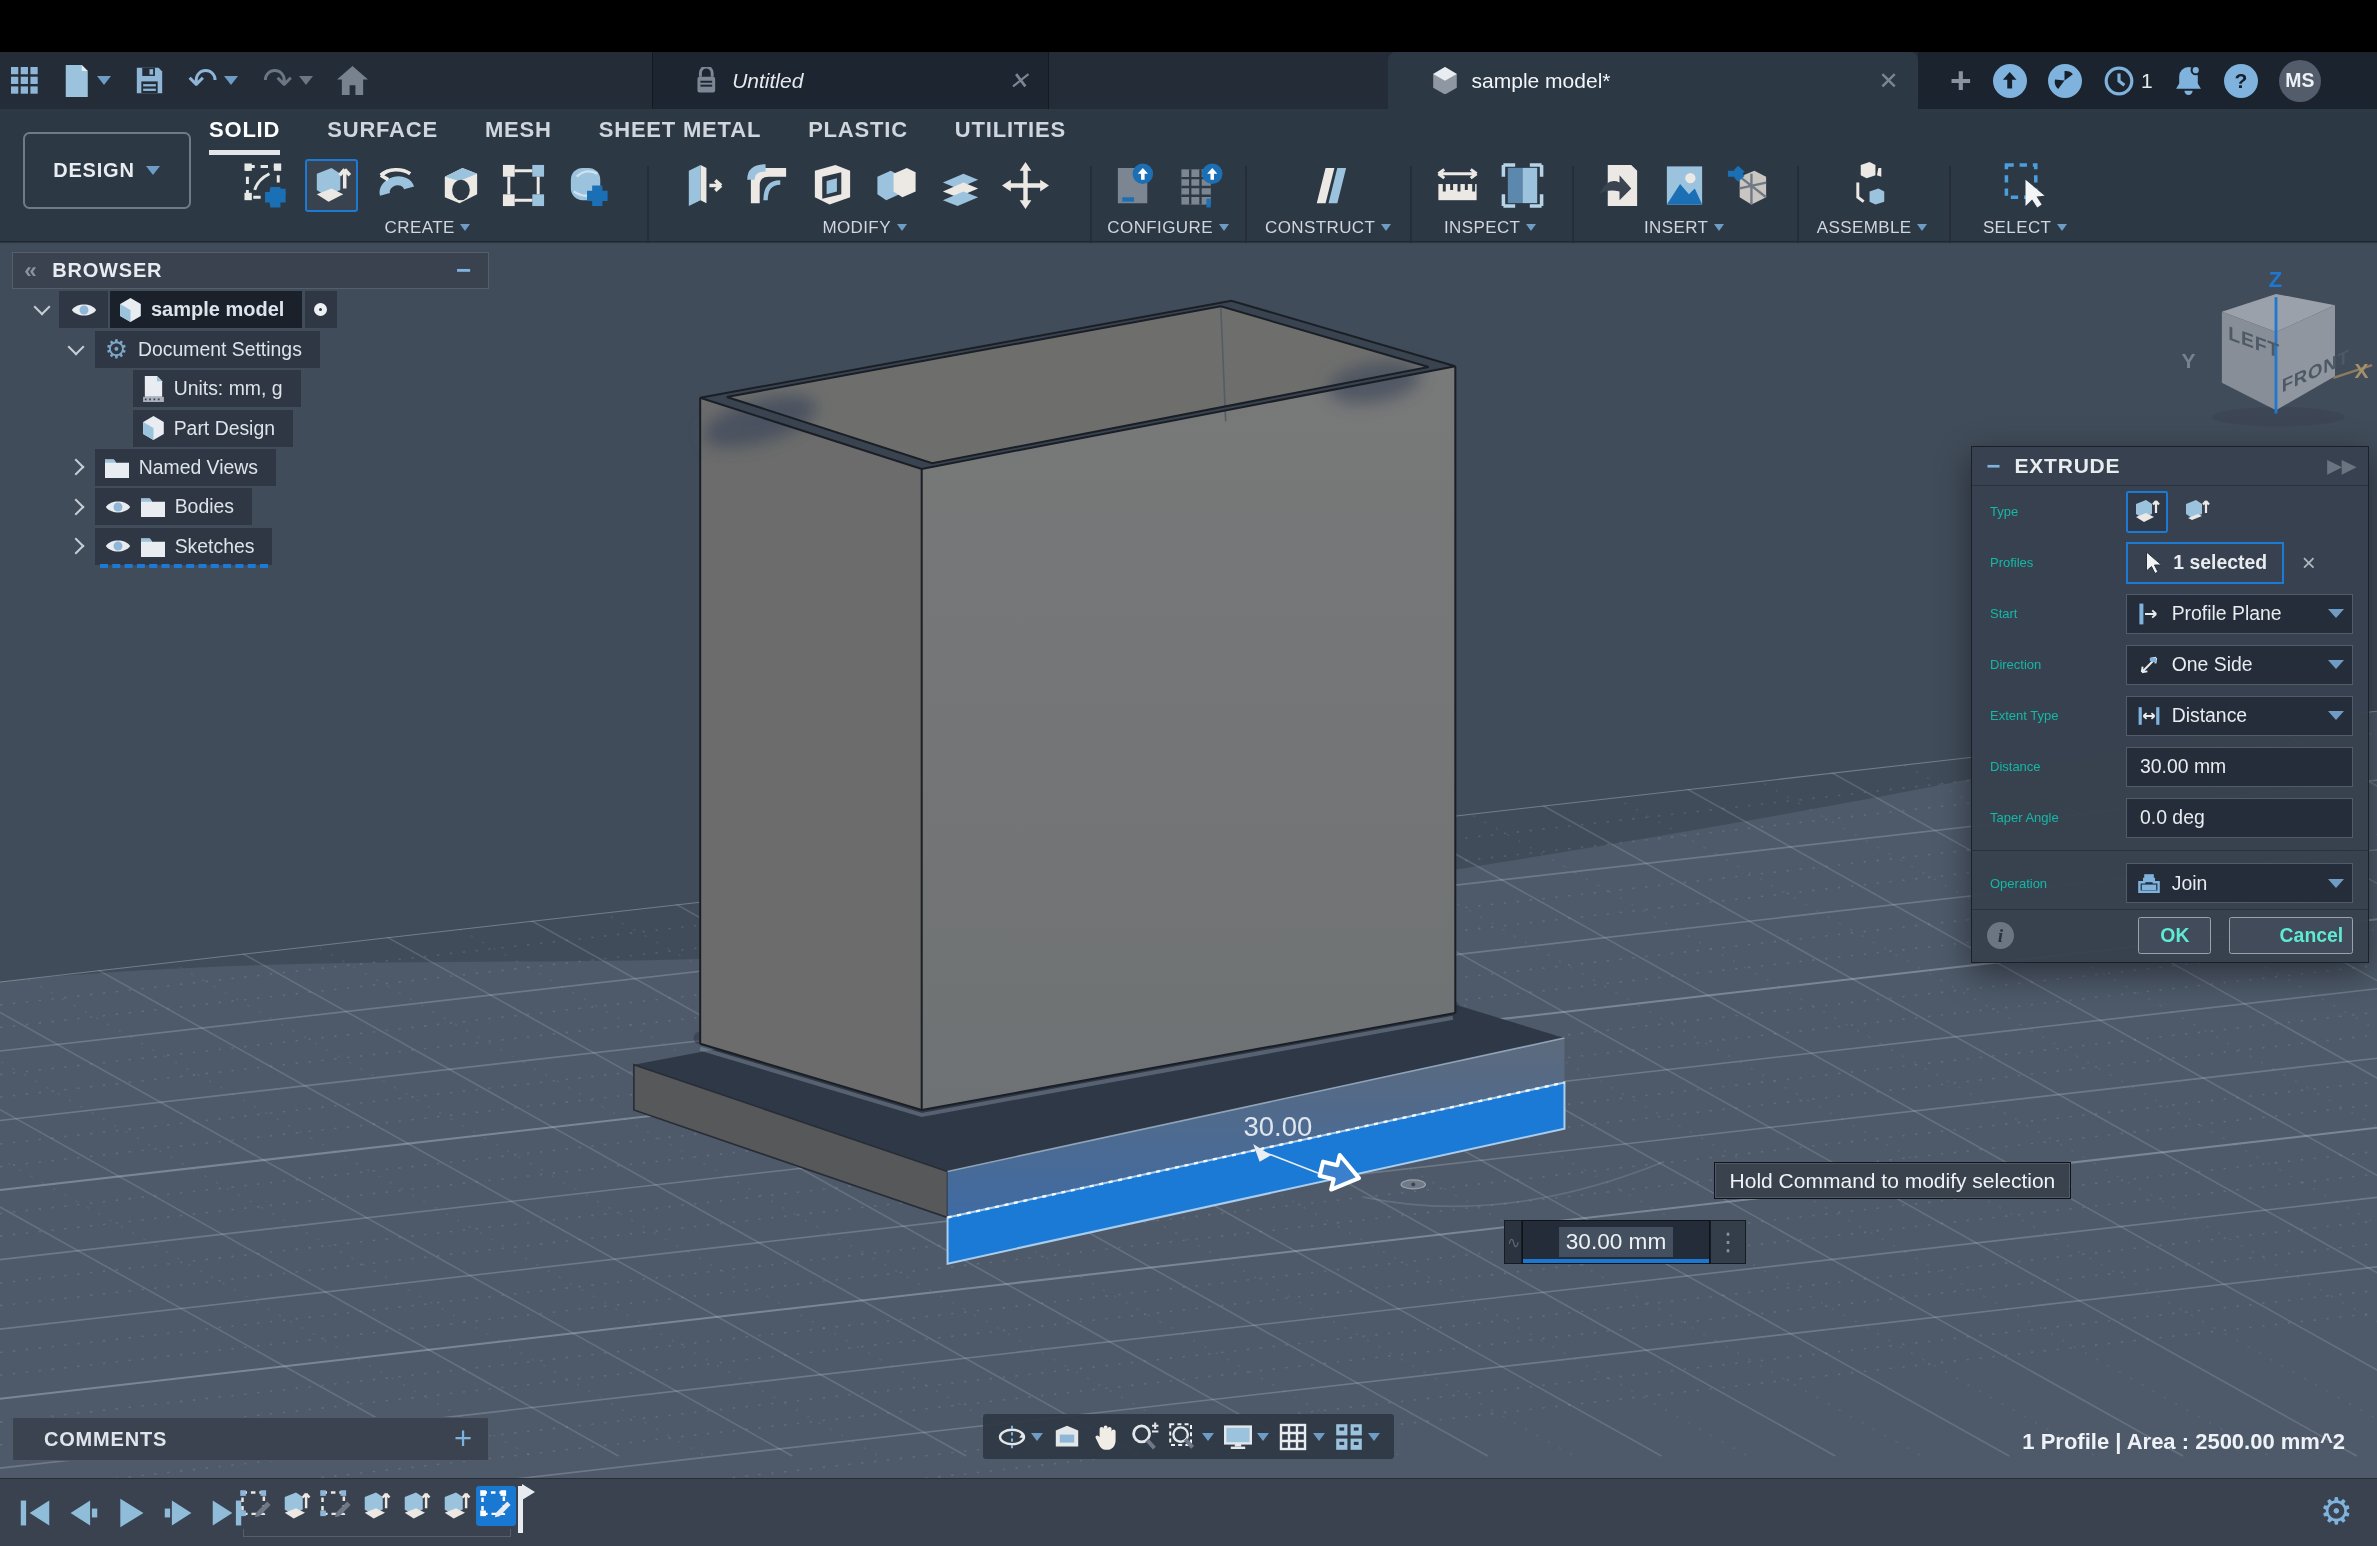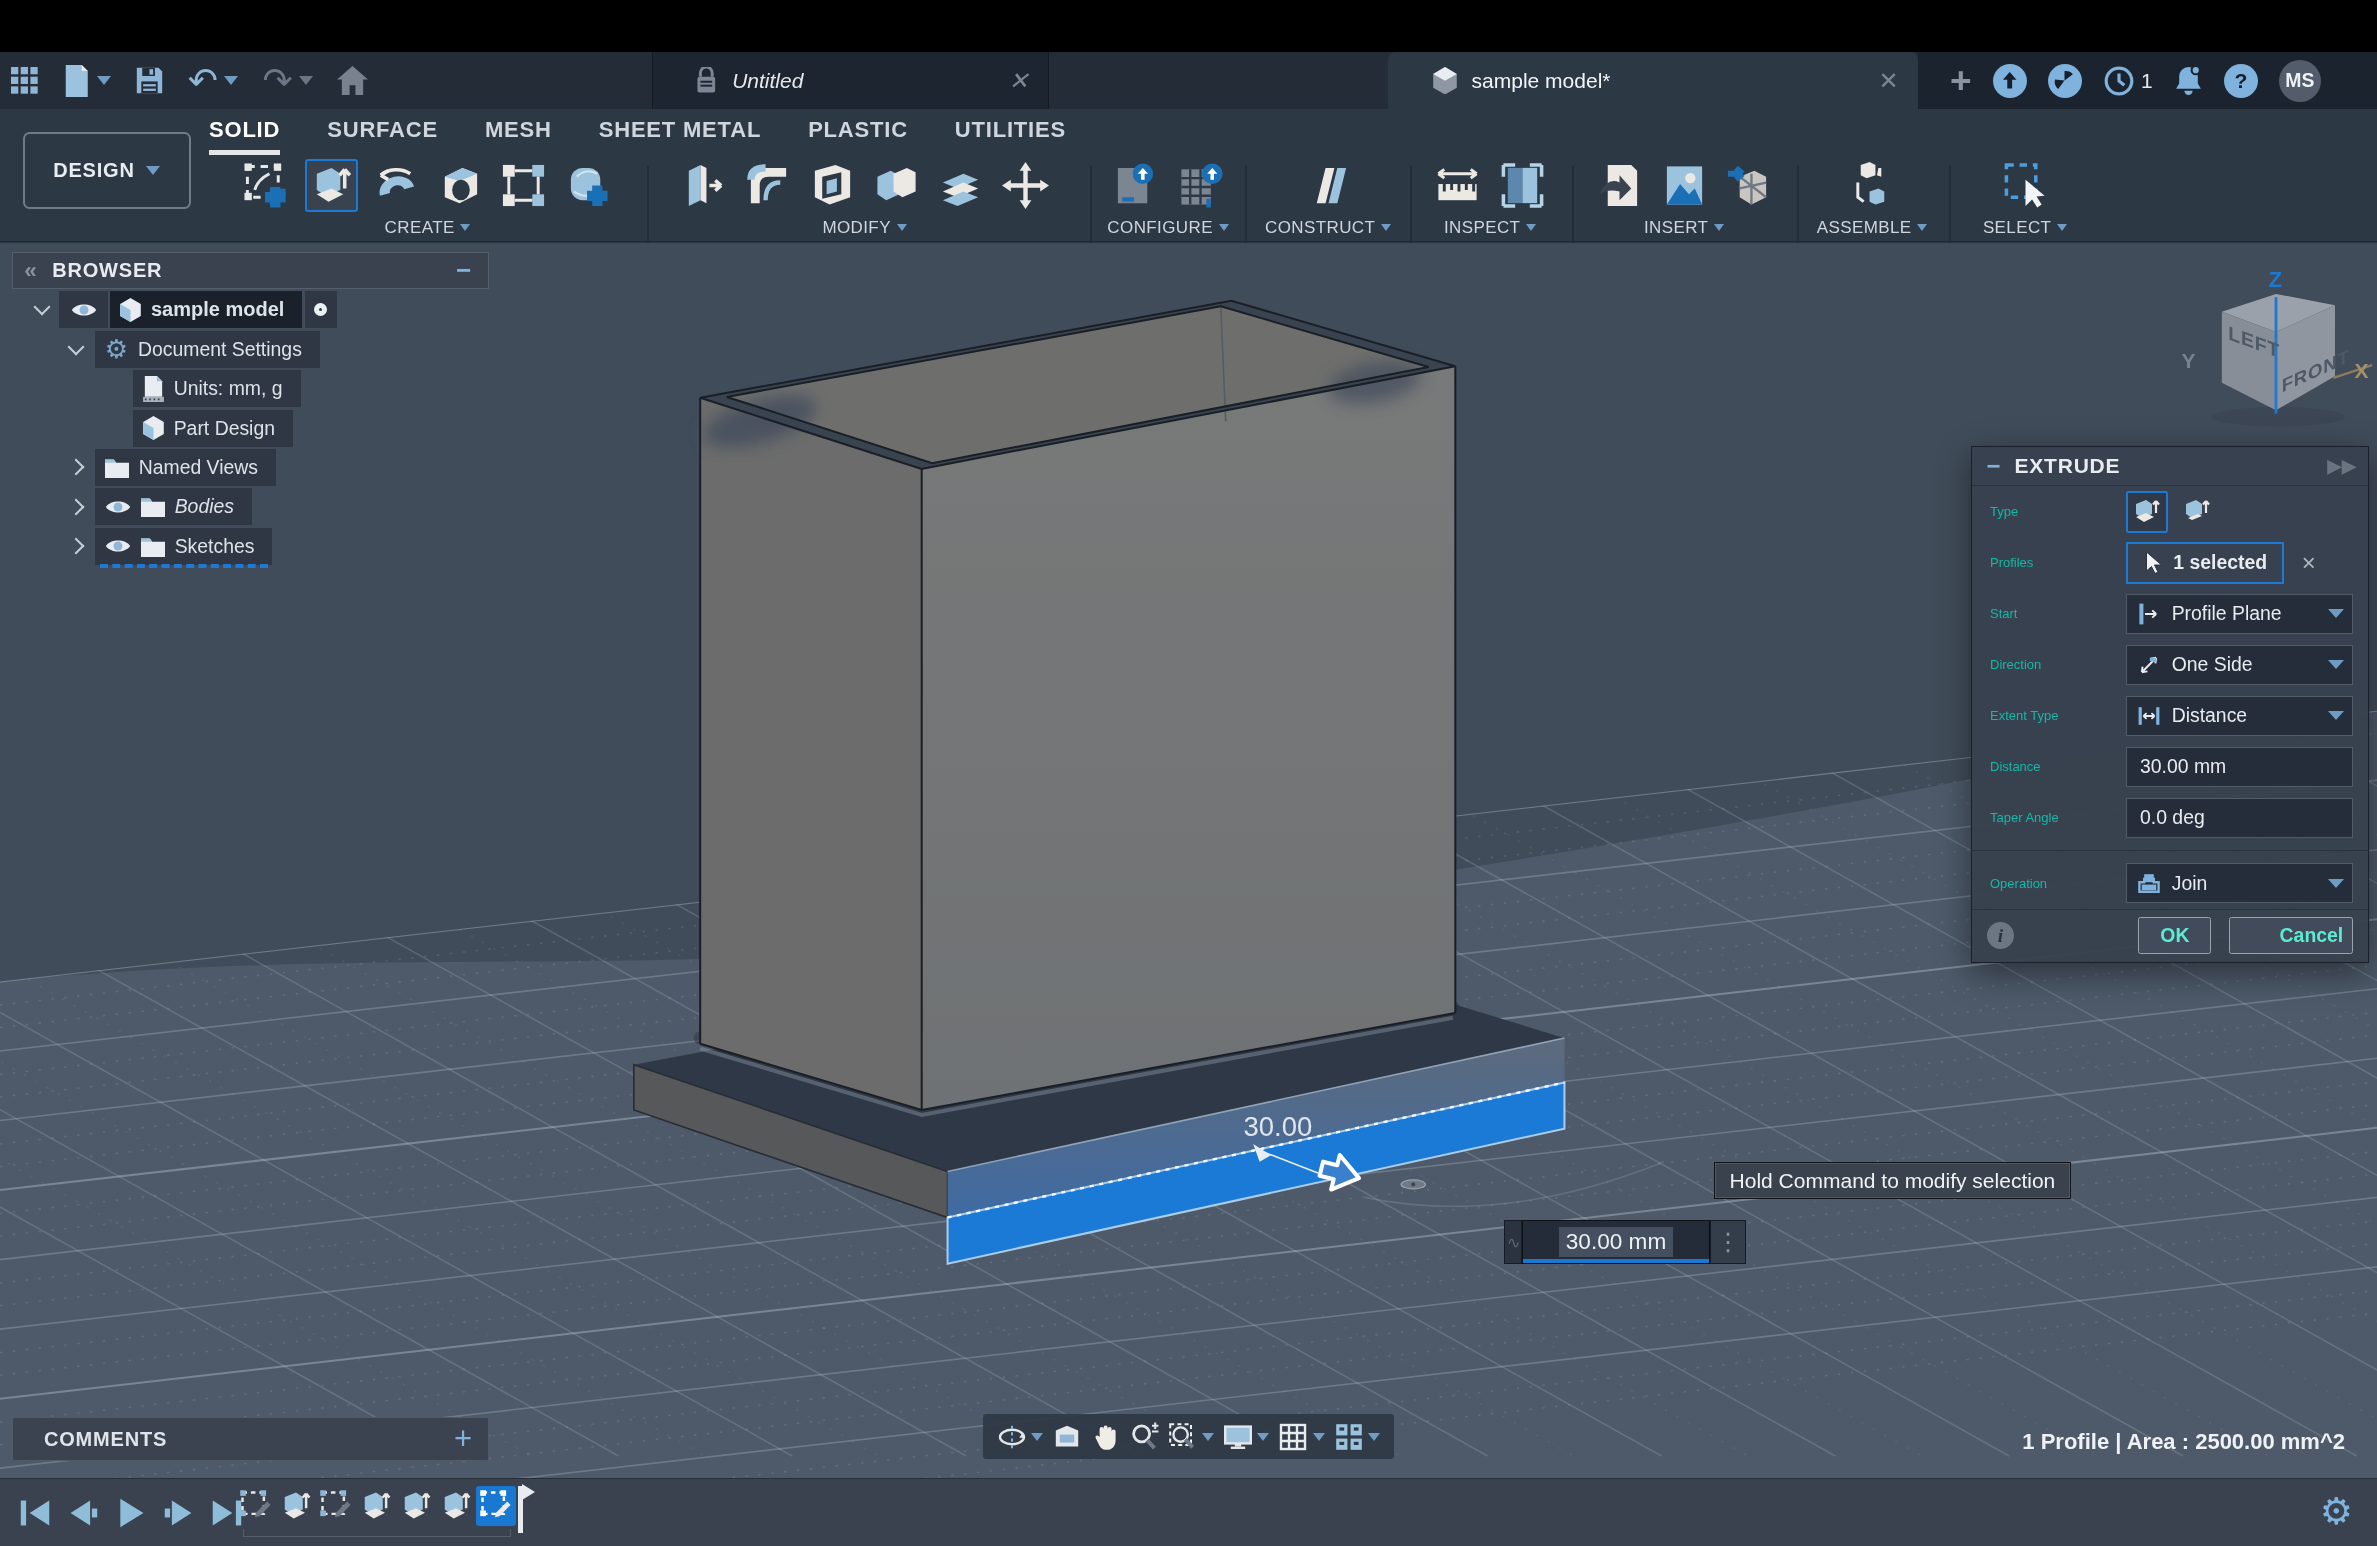--- a/index.html
+++ b/index.html
@@ -685,21 +685,21 @@
         <div class="chip" style="margin-left:13px;">
           <svg width="24" height="21" viewBox="0 0 30 26">
               <path d="M0 3 h11 l3 4 h16 v19 h-30 z" fill="#e9edf1"></path>
               <path d="M0 3 h11 l3 4 h-14 z" fill="#9cc3de"></path>
             </svg>
           <span>Named Views</span>
         </div>
       </div>
 
 
-      <div class="brow" style="margin-left:58px;font-style:italic;">
+      <div class="brow" style="margin-left:58px;">
         <span class="chev right"></span>
         <div class="chip" style="margin-left:13px;">
           <svg width="26" height="18" viewBox="0 0 32 22">
               <path d="M1 11 C7 2 25 2 31 11 C25 20 7 20 1 11 Z" fill="#e8ecf0"></path>
               <circle cx="16" cy="11" r="5.5" fill="#8fb6d6"></circle>
             </svg>
           <svg width="24" height="21" viewBox="0 0 30 26">
               <path d="M0 3 h11 l3 4 h16 v19 h-30 z" fill="#e9edf1"></path>
               <path d="M0 3 h11 l3 4 h-14 z" fill="#9cc3de"></path>
             </svg>

